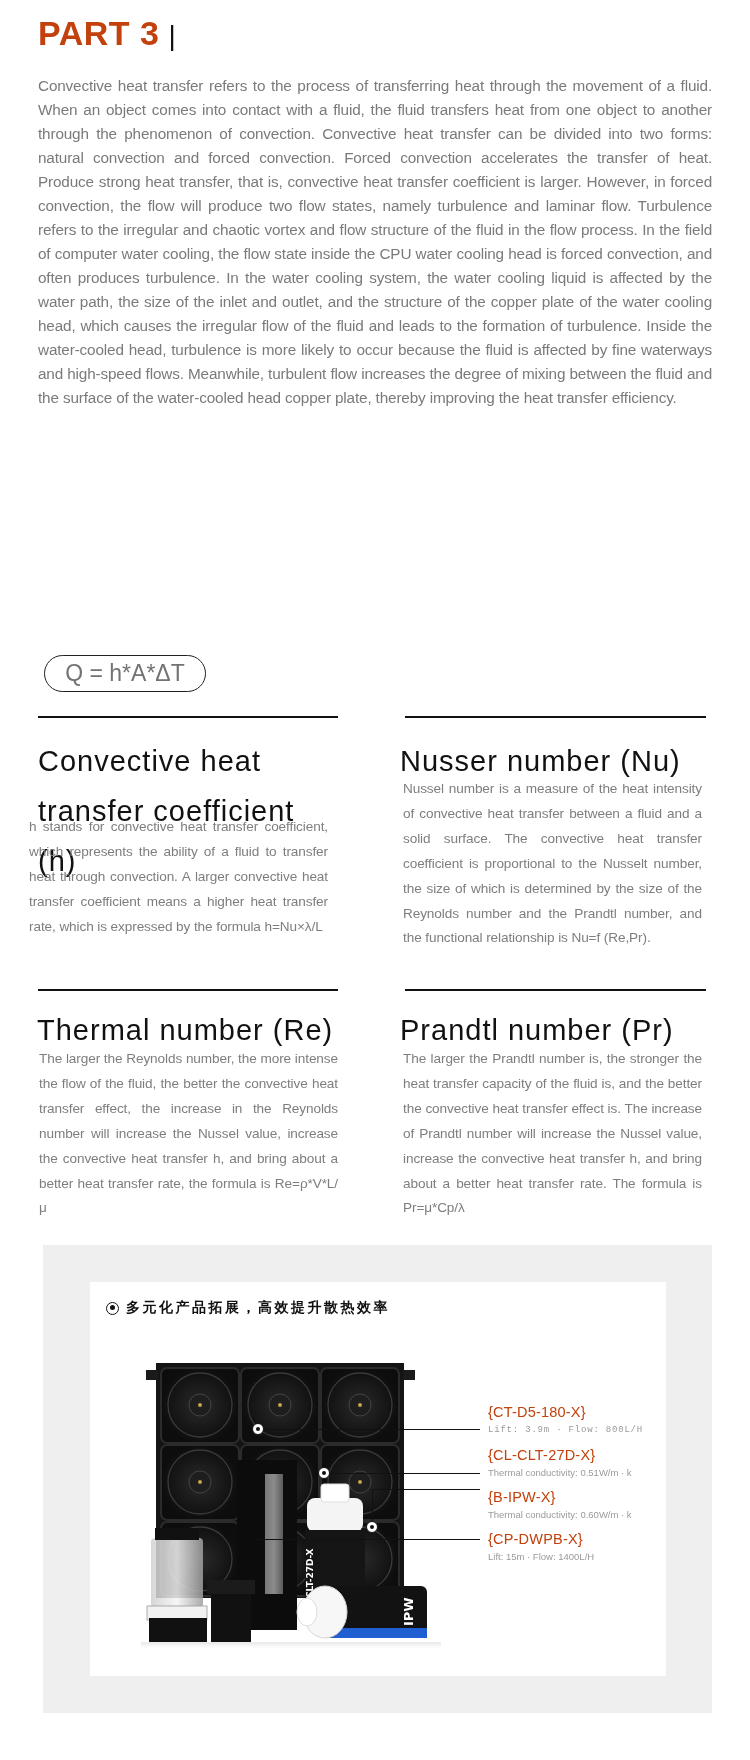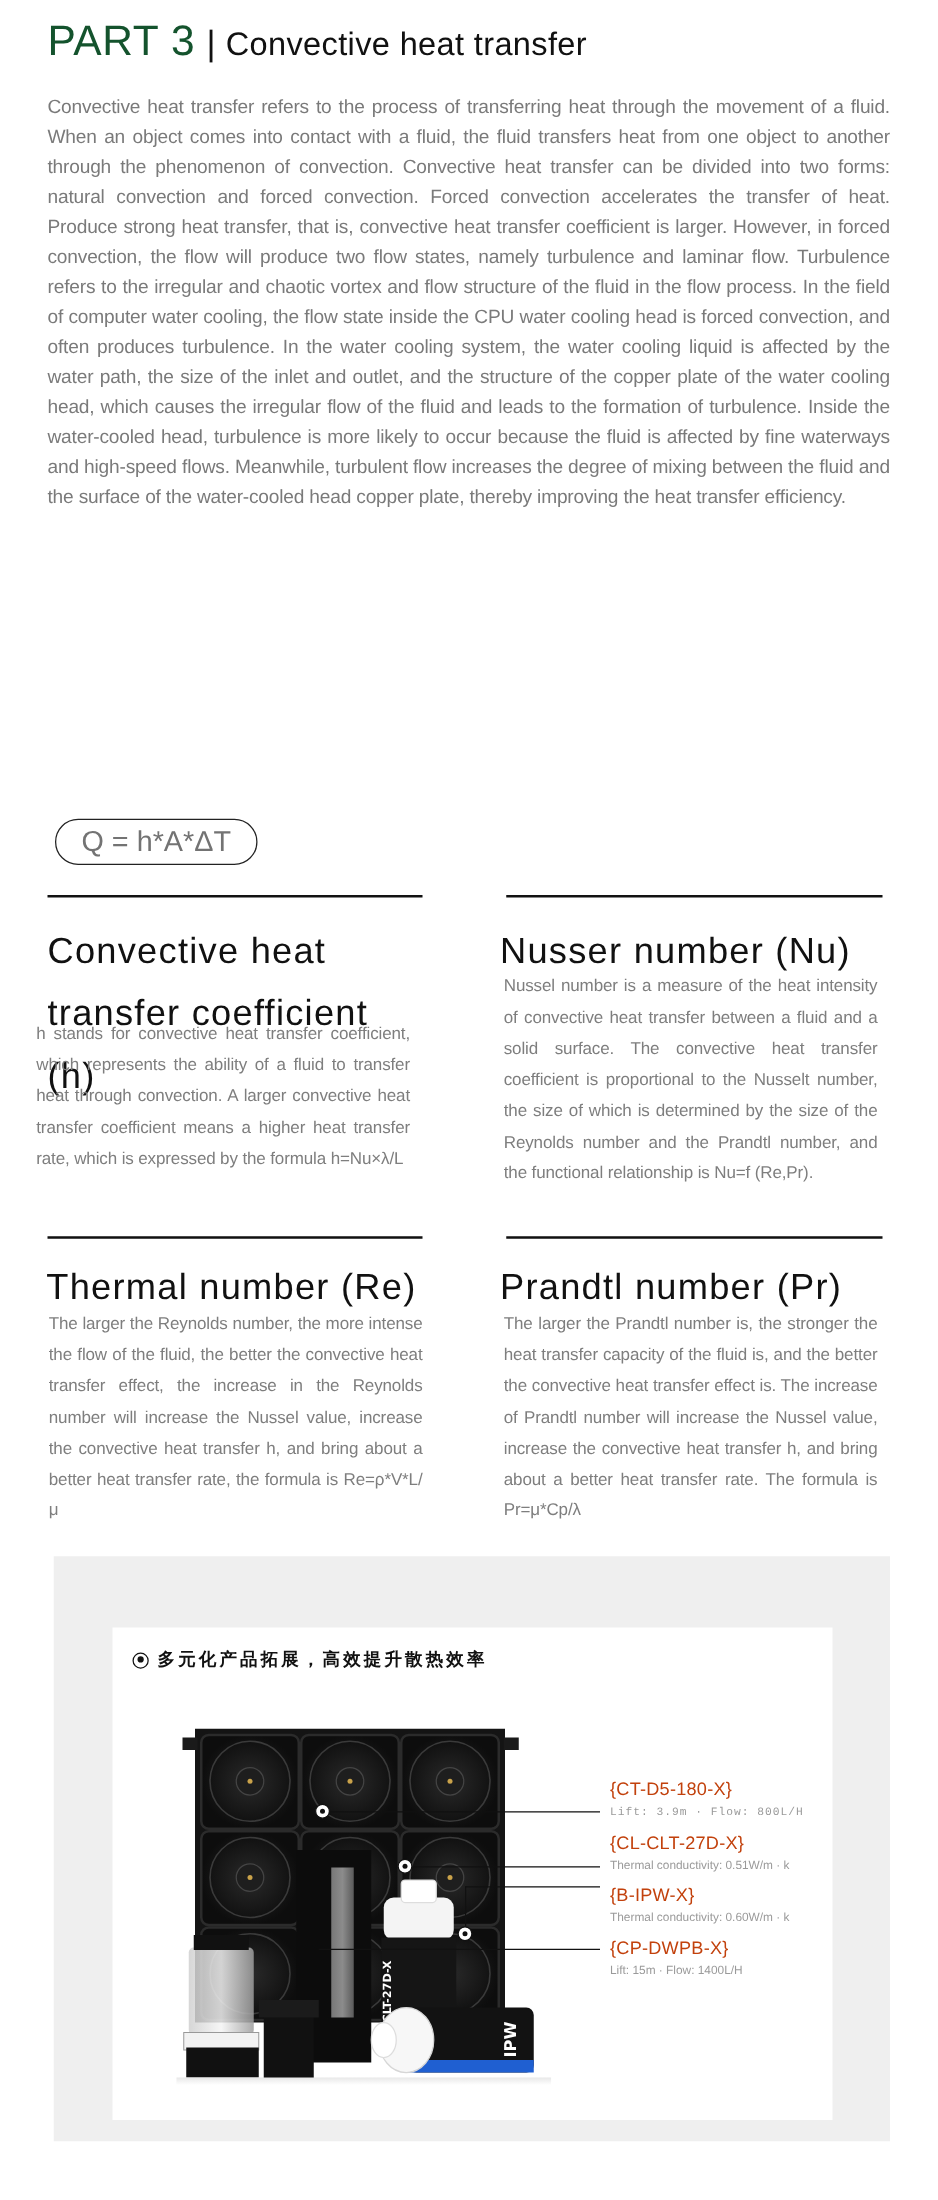--- a/index.html
+++ b/index.html
@@ -1,55 +1,54 @@
 <!DOCTYPE html>
 <html><head>
 <meta charset="utf-8">
 <style>
   * { box-sizing: border-box; margin: 0; padding: 0; }
   html, body { width: 750px; height: 1760px; background: #ffffff; overflow: hidden; }
   body { position: relative; font-family: "Liberation Sans", "DejaVu Sans", sans-serif; color: #111; }
 
   .title { position: absolute; left: 38px; top: 14px; height: 44px; display: flex; align-items: baseline; white-space: nowrap; }
-  .title .part { font-size: 34px; font-weight: 400; letter-spacing: 0.5px; color: #14532d; }
+  .title .part { font-size: 34px; font-weight: 700; letter-spacing: 0.5px; color: #c2410c; }
   .title .sep { font-size: 28px; color: #111; margin: 0 8px 0 9px; font-weight: 300; }
   .title .sub { font-size: 26px; color: #111; letter-spacing: 0.3px; }
 
   .intro { position: absolute; left: 38px; top: 74px; width: 674px; font-size: 15.3px; line-height: 24px; color: #7a7a7a; text-align: justify; letter-spacing: -0.15px; }
 
   .formula { position: absolute; left: 44px; top: 655px; width: 162px; height: 37px; border: 1.3px solid #222; border-radius: 19px; display: flex; align-items: center; justify-content: center; font-size: 23px; color: #737373; }
 
   .divider { position: absolute; height: 2px; background: #111; }
 
   .block-title { position: absolute; font-size: 29px; color: #111; letter-spacing: 1px; line-height: 50px; font-weight: 400; }
   .block-text { position: absolute; font-size: 13.6px; line-height: 24.9px; color: #7e7e7e; text-align: justify; letter-spacing: -0.1px; }
 
   .panel { position: absolute; left: 43px; top: 1245px; width: 669px; height: 468px; background: #efefef; }
-  .card { position: absolute; left: 47px; top: 37px; width: 576px; height: 394px; background: #ffffff; margin-top: 20px; }
+  .card { position: absolute; left: 47px; top: 37px; width: 576px; height: 394px; background: #ffffff; }
   .card-heading { position: absolute; left: 16px; top: 17px; display: flex; align-items: center; font-size: 14px; letter-spacing: 2.5px; color: #111; font-weight: 700; white-space: nowrap; }
   .radio-icon { width: 13px; height: 13px; border: 1.4px solid #111; border-radius: 50%; position: relative; margin-right: 7px; }
   .radio-icon::after { content: ""; position: absolute; left: 2.5px; top: 2.5px; width: 5px; height: 5px; border-radius: 50%; background: #111; }
 
   .product-image { position: absolute; left: 51px; top: 66px; width: 300px; height: 300px; }
 
   .spec { position: absolute; left: 398px; }
   .spec .name { font-size: 14.5px; color: #c2410c; letter-spacing: 0.2px; line-height: 18px; white-space: nowrap; }
   .spec .detail { font-size: 9.5px; color: #9a9a9a; line-height: 14px; white-space: nowrap; margin-top: 2px; }
   .spec .detail.mono { font-family: Liberation Mono, monospace; font-size: 9px; letter-spacing: 0.8px; }
   .leader { position: absolute; height: 1px; background: #111; }
   .dot { position: absolute; width: 12px; height: 12px; border-radius: 50%; background: #fff; border: 1.5px solid #111; }
   .dot::after { content: ""; position: absolute; left: 2.5px; top: 2.5px; width: 4px; height: 4px; border-radius: 50%; background: #111; }
 </style>
 </head>
 <body>
 
 <div class="title">
   <span class="part">PART 3</span>
   <span class="sep">|</span>
-  <span class="sub">Convective heat transfer</span>
 </div>
 
 <p class="intro">Convective heat transfer refers to the process of transferring heat through the movement of a fluid. When an object comes into contact with a fluid, the fluid transfers heat from one object to another through the phenomenon of convection. Convective heat transfer can be divided into two forms: natural convection and forced convection. Forced convection accelerates the transfer of heat. Produce strong heat transfer, that is, convective heat transfer coefficient is larger. However, in forced convection, the flow will produce two flow states, namely turbulence and laminar flow. Turbulence refers to the irregular and chaotic vortex and flow structure of the fluid in the flow process. In the field of computer water cooling, the flow state inside the CPU water cooling head is forced convection, and often produces turbulence. In the water cooling system, the water cooling liquid is affected by the water path, the size of the inlet and outlet, and the structure of the copper plate of the water cooling head, which causes the irregular flow of the fluid and leads to the formation of turbulence. Inside the water-cooled head, turbulence is more likely to occur because the fluid is affected by fine waterways and high-speed flows. Meanwhile, turbulent flow increases the degree of mixing between the fluid and the surface of the water-cooled head copper plate, thereby improving the heat transfer efficiency.</p>
 
 <div class="formula">Q = h*A*ΔT</div>
 
 <div class="divider" style="left:38px; top:716px; width:300px;"></div>
 <div class="divider" style="left:405px; top:716px; width:301px;"></div>
 
 <h2 class="block-title" style="left:38px; top:736px; width:300px;">Convective heat transfer coefficient (h)</h2>

